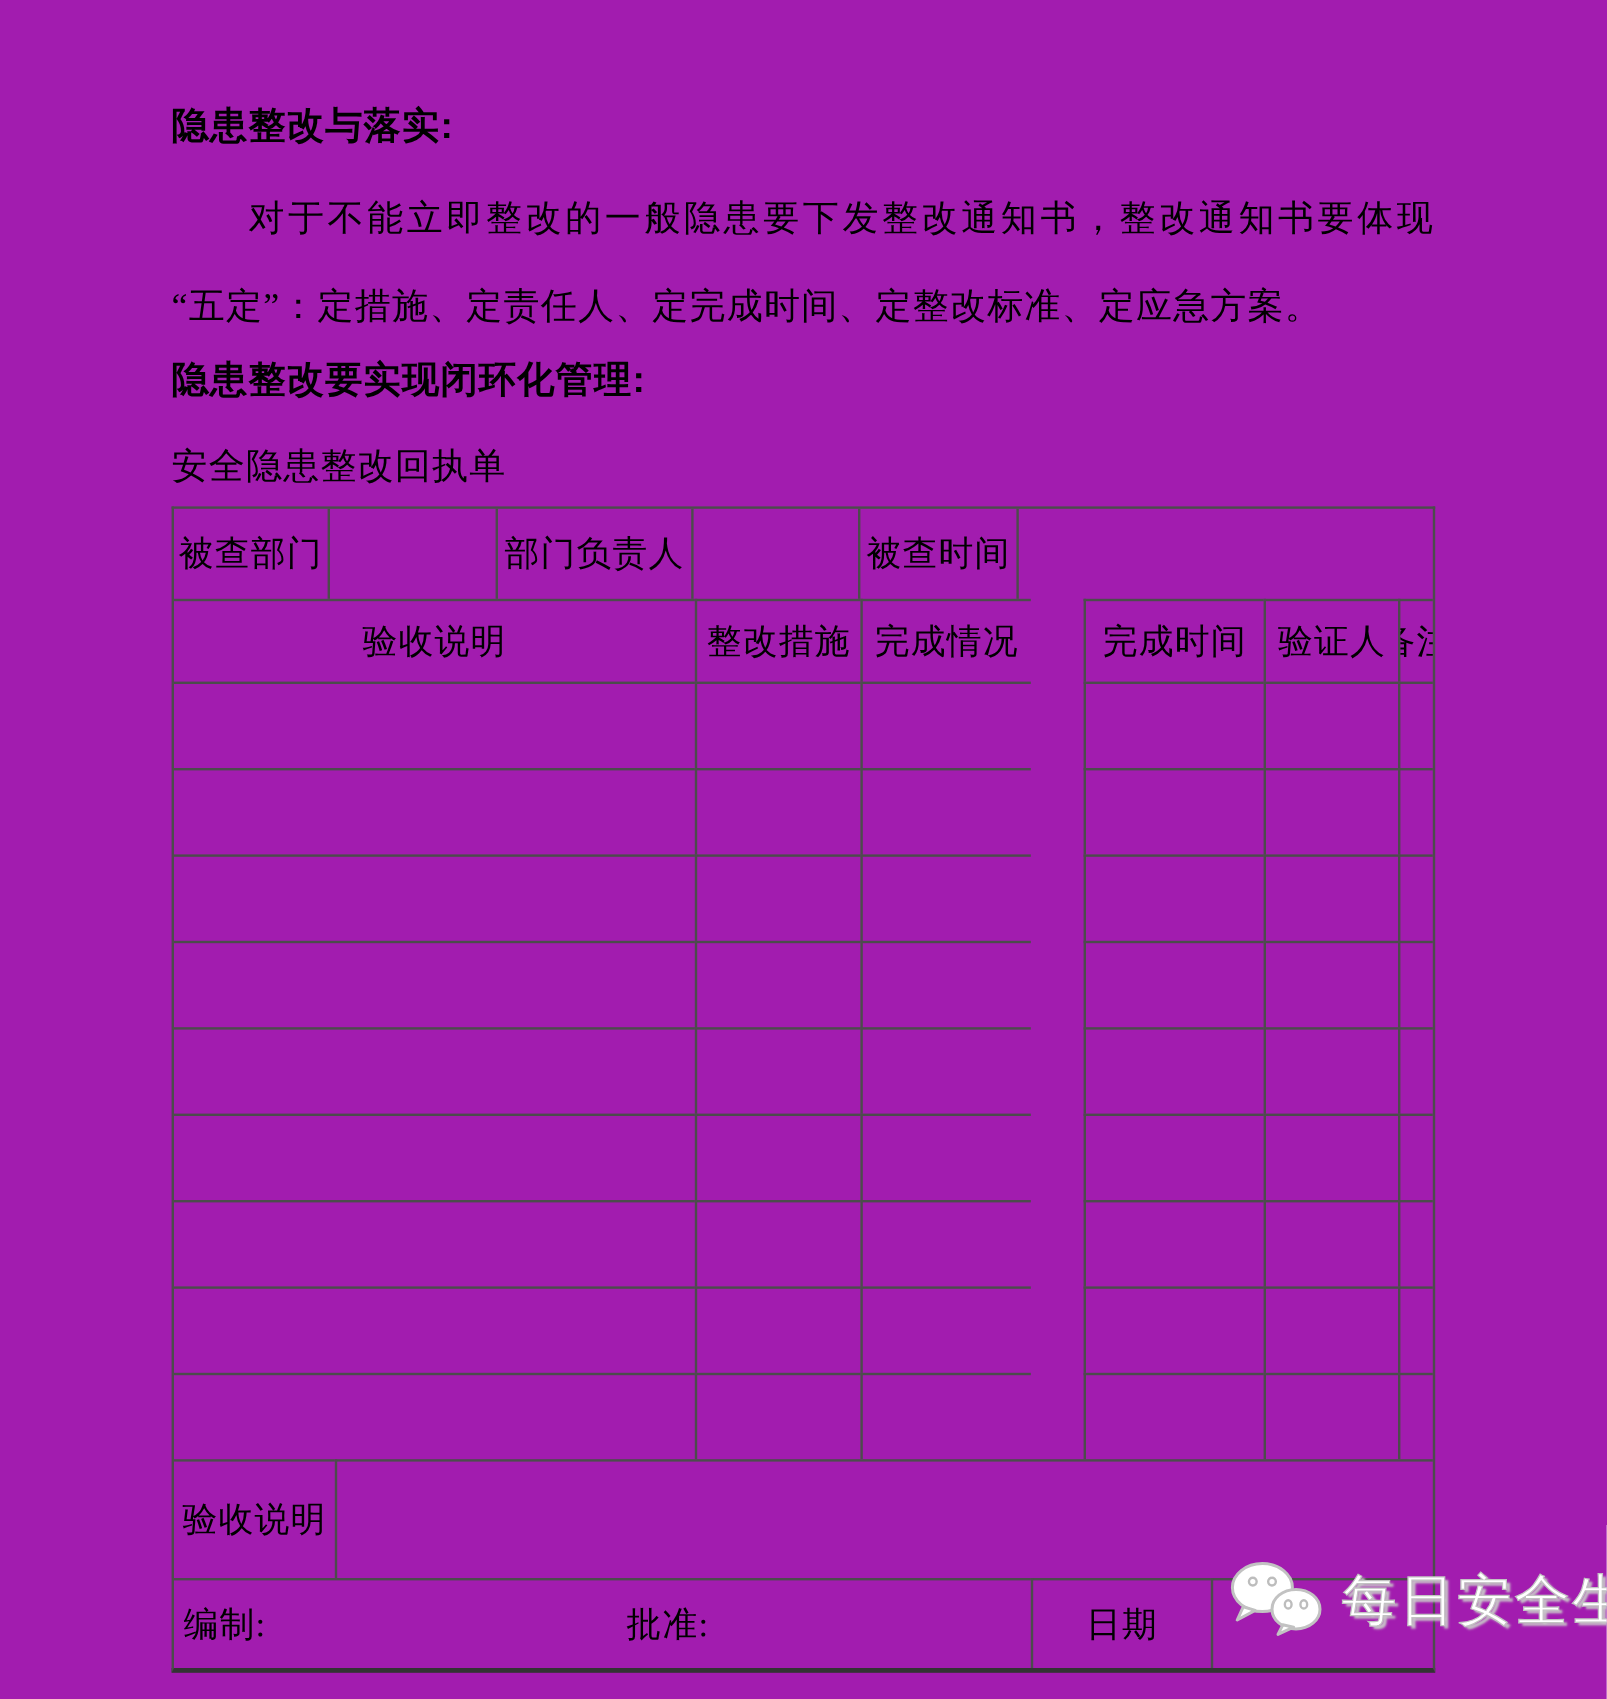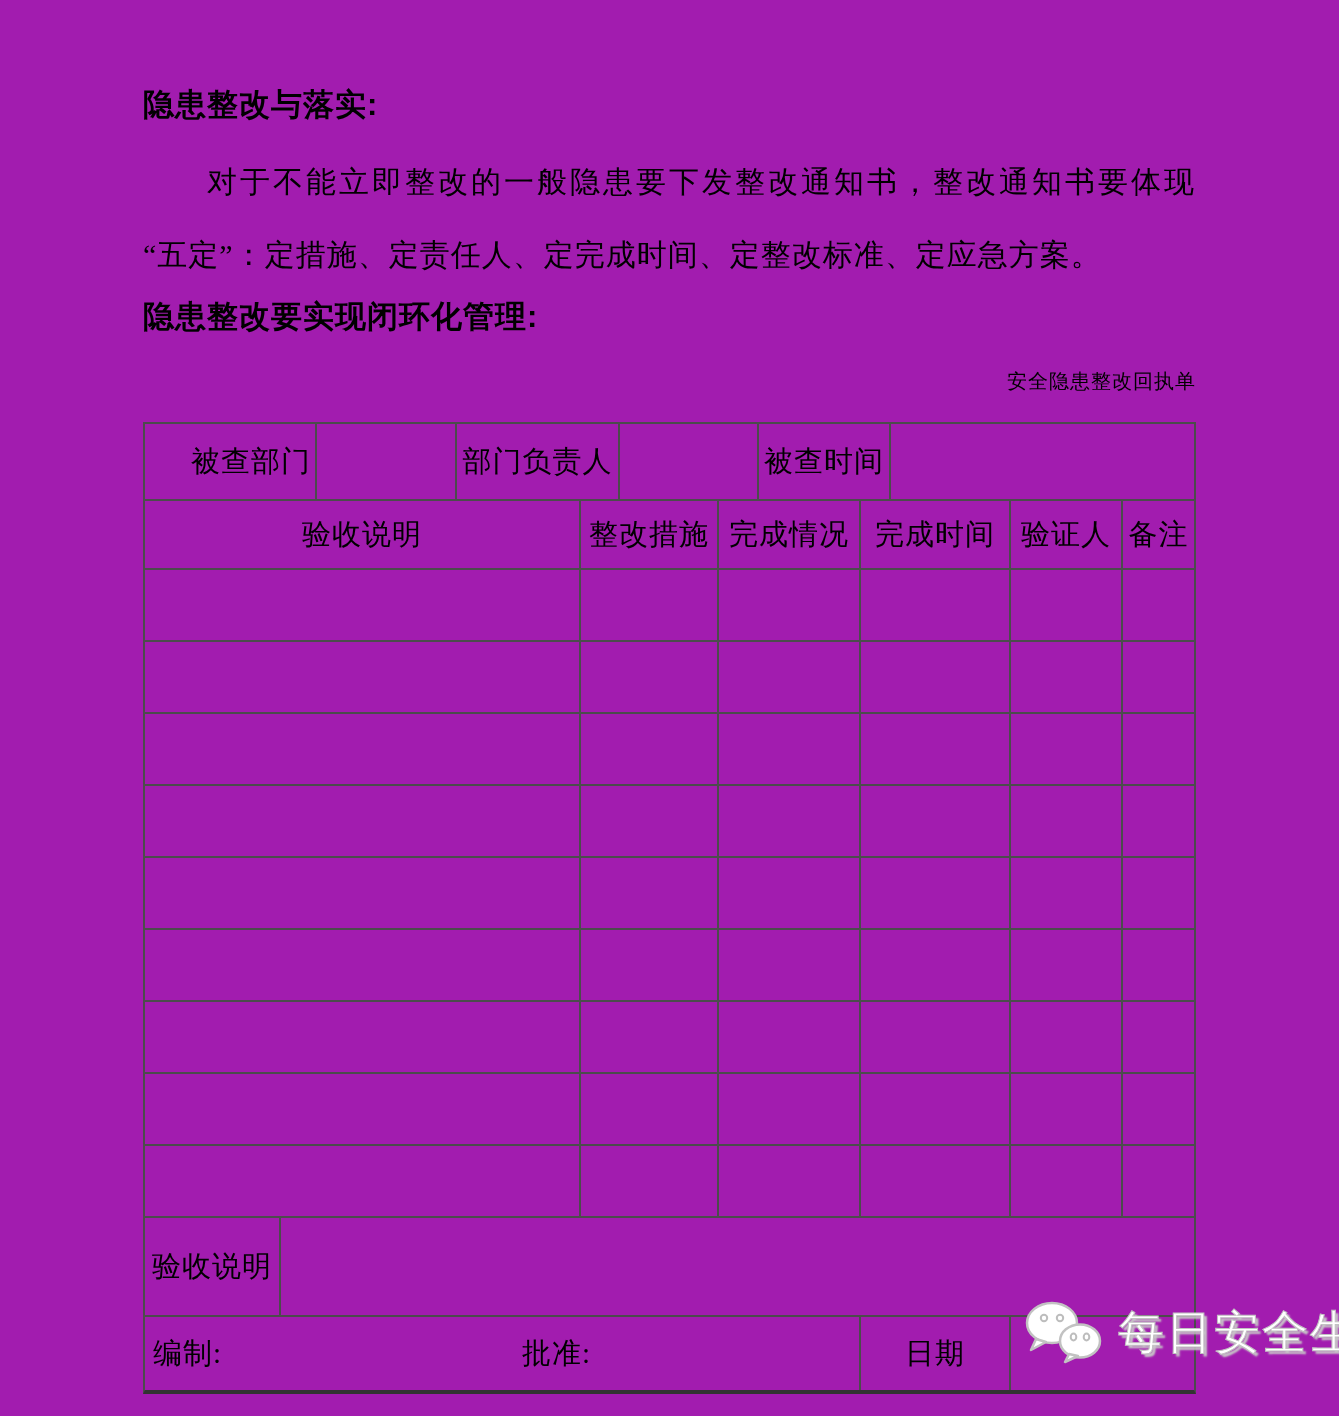--- a/index.html
+++ b/index.html
@@ -30,22 +30,22 @@
     font-size: 30px;
     white-space: nowrap;
   }
   .para-1 { left: 207px; top: 162px; letter-spacing: 3px; }
   .para-2 { left: 143px; top: 235px; letter-spacing: 1px; }
   .form-title {
     position: absolute;
     left: 143px;
     top: 368px;
     width: 1053px;
-    text-align: right;
-    font-size: 20px;
+    text-align: left;
+    font-size: 30px;
     letter-spacing: 1px;
   }
   
   .tbl {
     position: absolute;
     left: 143px;
     top: 422px;
     width: 1053px;
     border: 2px solid var(--bc);
     border-bottom-width: 4px;
@@ -59,31 +59,31 @@
     display: flex;
     align-items: center;
     justify-content: center;
     font-size: 29px;
     letter-spacing: 1px;
     white-space: nowrap;
     overflow: hidden;
   }
   .row .cell:first-child { border-left: none; }
   .row:first-child .cell { border-top: none; }
-  .r-info   { height: 75px; padding-left: 42px; }
+  .r-info   { height: 75px; }
   .r-head   { height: 69px; }
   .r-body   { height: 72px; }
   .r-accept { height: 99px; justify-content: space-between; }
   .r-foot   { height: 75px; }
   
   .i1 { width: 128px; } .i2 { width: 140px; } .i3 { width: 163px; }
   .i4 { width: 139px; } .i5 { width: 132px; } .i6 { flex: 1; }
   
   .c1 { width: 434px; } .c2 { width: 138px; } .c3 { width: 142px; }
-  .c4 { width: 150px; } .c5 { width: 112px; } .c6 { flex: 1; }
+  .c4 { width: 150px; margin-left: 44px; } .c5 { width: 112px; } .c6 { flex: 1; }
   
   .a1 { width: 134px; } .a2 { flex: 1; }
   
   .f1 { width: 714px; justify-content: flex-start; padding-left: 8px; }
   .f2 { width: 150px; } .f3 { flex: 1; }
   .approved-label { margin-left: 300px; }
   
   .watermark {
     position: absolute;
     left: 1022px;

